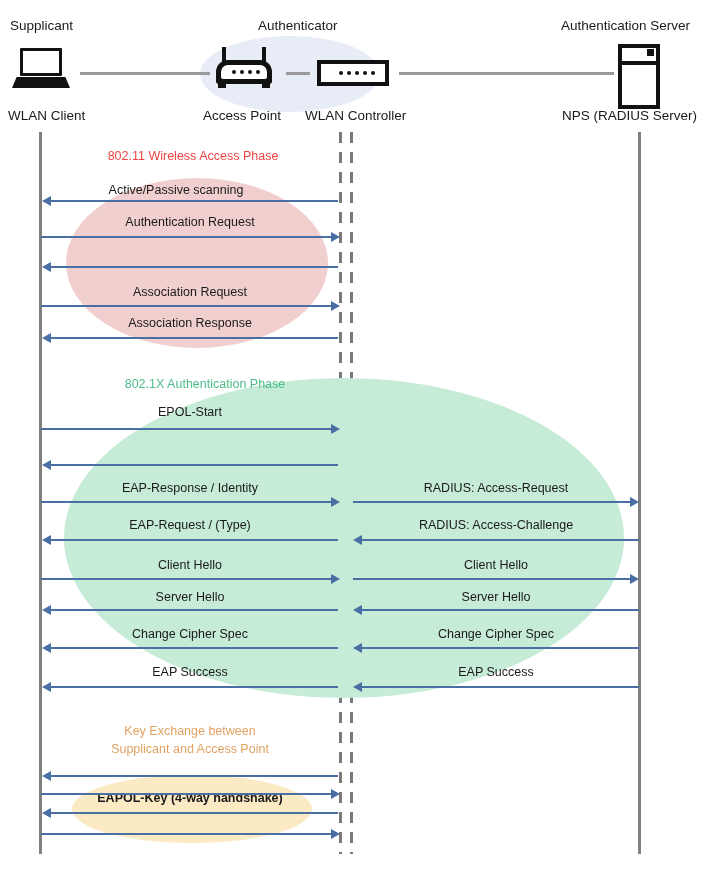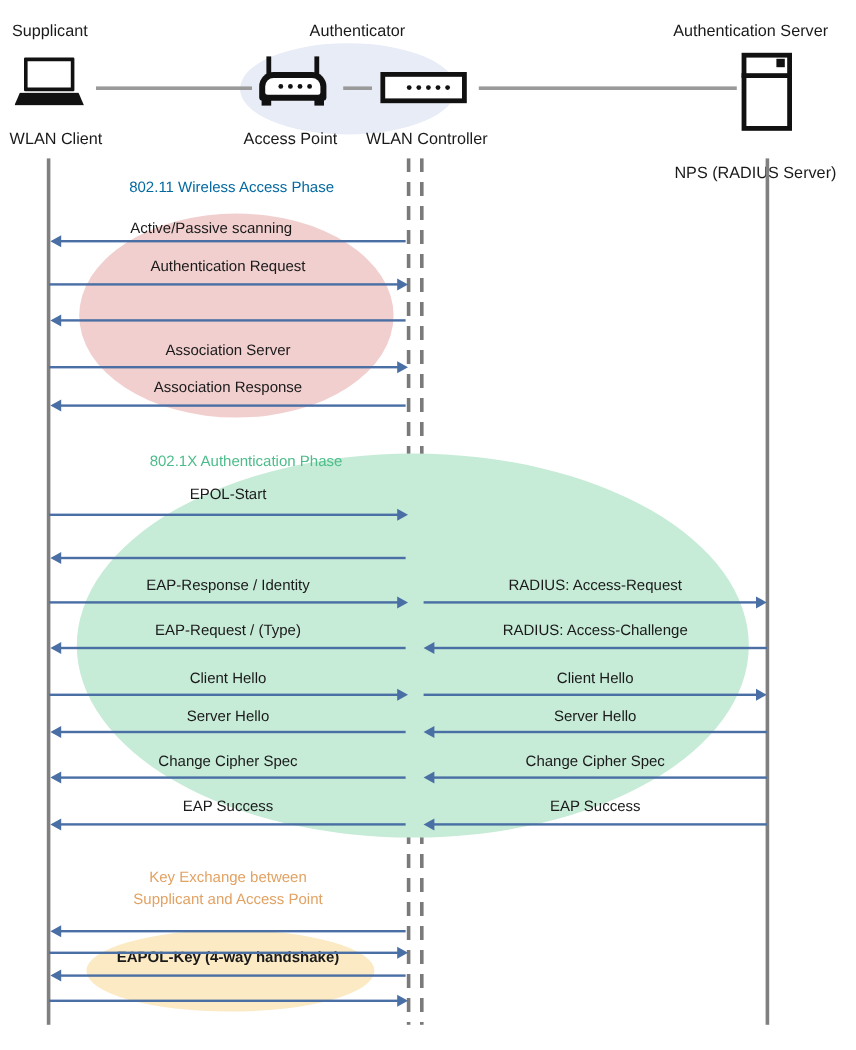--- a/index.html
+++ b/index.html
@@ -93,48 +93,48 @@
 
   <div class="ico" style="left:618px;top:44px;width:42px;height:65px;">
     <div class="srv-box"></div>
     <div class="srv-div"></div>
     <div class="srv-led"></div>
   </div>
 
   <div class="actor-sub" style="left:8px;top:108px;">WLAN Client</div>
   <div class="actor-sub" style="left:203px;top:108px;">Access Point</div>
   <div class="actor-sub" style="left:305px;top:108px;">WLAN Controller</div>
-  <div class="actor-sub" style="left:562px;top:108px;margin-top:28px;">NPS (RADIUS Server)</div>
+  <div class="actor-sub" style="left:562px;top:108px;">NPS (RADIUS Server)</div>
 
   <div class="lifeline" style="left:39px;top:132px;height:722px;"></div>
   <div class="lifeline-dashed" style="left:339px;top:132px;height:722px;"></div>
   <div class="lifeline-dashed" style="left:350px;top:132px;height:722px;"></div>
   <div class="lifeline" style="left:638px;top:132px;height:722px;"></div>
 
   <div class="phase-ell" style="left:66px;top:178px;width:262px;height:170px;background:#f2cfcf;"></div>
   <div class="phase-ell" style="left:64px;top:378px;width:560px;height:320px;background:#c6ebd7;"></div>
   <div class="phase-ell" style="left:72px;top:775px;width:240px;height:68px;background:#fbeac4;"></div>
 
-  <div class="phase-cap" style="left:88px;top:147px;width:210px;color:#0369a1;">802.11 Wireless Access Phase</div>
+  <div class="phase-cap" style="left:88px;top:147px;width:210px;color:#ef4444;">802.11 Wireless Access Phase</div>
   <div class="phase-cap" style="left:100px;top:375px;width:210px;color:#4cbd8a;">802.1X Authentication Phase</div>
   <div class="phase-cap" style="left:90px;top:740px;width:200px;color:#e2a263;">Supplicant and Access Point</div>
   <div class="phase-cap" style="left:90px;top:722px;width:200px;color:#e2a263;">Key Exchange between</div>
 
   <div class="msg-label" style="left:28px;top:183px;width:296px;">Active/Passive scanning</div>
   <div class="arrow-line" style="left:44px;top:200px;width:294px;"></div>
   <div class="arrow-head left" style="left:42px;top:196px;"></div>
 
   <div class="msg-label" style="left:42px;top:215px;width:296px;">Authentication Request</div>
   <div class="arrow-line" style="left:41px;top:236px;width:294px;"></div>
   <div class="arrow-head right" style="left:331px;top:232px;"></div>
 
   <div class="arrow-line" style="left:44px;top:266px;width:294px;"></div>
   <div class="arrow-head left" style="left:42px;top:262px;"></div>
 
-  <div class="msg-label" style="left:42px;top:285px;width:296px;">Association Server</div>
+  <div class="msg-label" style="left:42px;top:285px;width:296px;">Association Request</div>
   <div class="arrow-line" style="left:41px;top:305px;width:294px;"></div>
   <div class="arrow-head right" style="left:331px;top:301px;"></div>
 
   <div class="msg-label" style="left:42px;top:316px;width:296px;">Association Response</div>
   <div class="arrow-line" style="left:44px;top:337px;width:294px;"></div>
   <div class="arrow-head left" style="left:42px;top:333px;"></div>
 
   <div class="msg-label" style="left:42px;top:405px;width:296px;">EPOL-Start</div>
   <div class="arrow-line" style="left:41px;top:428px;width:294px;"></div>
   <div class="arrow-head right" style="left:331px;top:424px;"></div>

